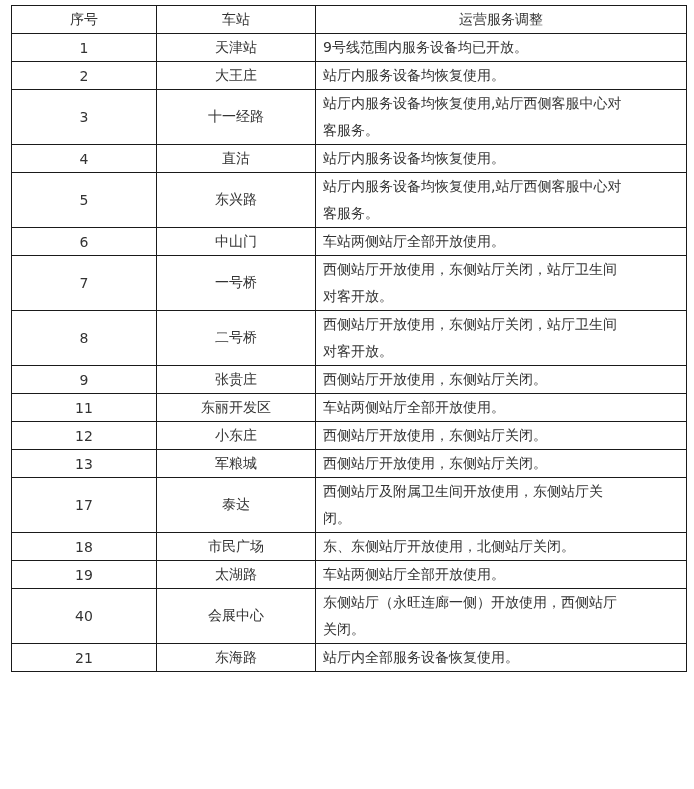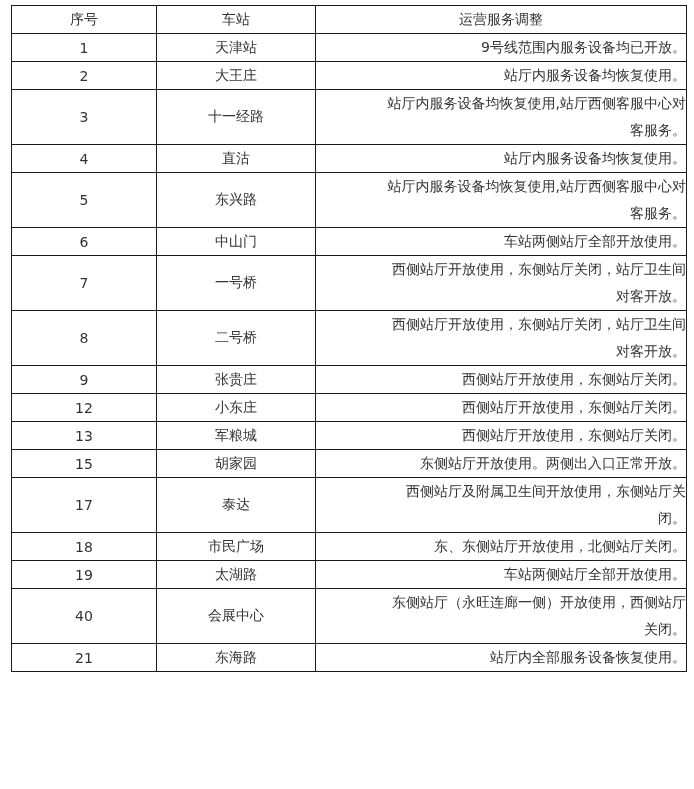--- a/index.html
+++ b/index.html
@@ -16,21 +16,21 @@
     font-size: 14px; font-weight: normal;
     padding: 0; vertical-align: middle;
   }
   col.c1 { width: 145px; }
   col.c2 { width: 159px; }
   col.c3 { width: 371px; }
   tr.single { height: 28px; }
   tr.double { height: 55px; }
   .center { text-align: center; }
   .desc { text-align: left; padding-left: 7px !important; line-height: 27px; }
-  .desc span { display: block; white-space: nowrap; text-align: right; }
+  .desc span { display: block; white-space: nowrap; }
 </style>
 </head>
 <body>
 
 <table class="svc">
   <colgroup>
       <col class="c1">
       <col class="c2">
       <col class="c3">
     </colgroup>
@@ -103,38 +103,38 @@
         </td>
       </tr>
       <tr class="single">
         <td class="center">9</td>
         <td class="center">张贵庄</td>
         <td class="desc">
           <span>西侧站厅开放使用，东侧站厅关闭。</span>
         </td>
       </tr>
       <tr class="single">
+        <td class="center">11</td>
+        <td class="center">东丽开发区</td>
+        <td class="desc">
+          <span>车站两侧站厅全部开放使用。</span>
+        </td>
+      </tr>
+      <tr class="single">
         <td class="center">12</td>
         <td class="center">小东庄</td>
         <td class="desc">
           <span>西侧站厅开放使用，东侧站厅关闭。</span>
         </td>
       </tr>
       <tr class="single">
         <td class="center">13</td>
         <td class="center">军粮城</td>
         <td class="desc">
           <span>西侧站厅开放使用，东侧站厅关闭。</span>
-        </td>
-      </tr>
-      <tr class="single">
-        <td class="center">15</td>
-        <td class="center">胡家园</td>
-        <td class="desc">
-          <span>东侧站厅开放使用。两侧出入口正常开放。</span>
         </td>
       </tr>
       <tr class="double">
         <td class="center">17</td>
         <td class="center">泰达</td>
         <td class="desc">
           <span>西侧站厅及附属卫生间开放使用，东侧站厅关</span>
           <span>闭。</span>
         </td>
       </tr>

